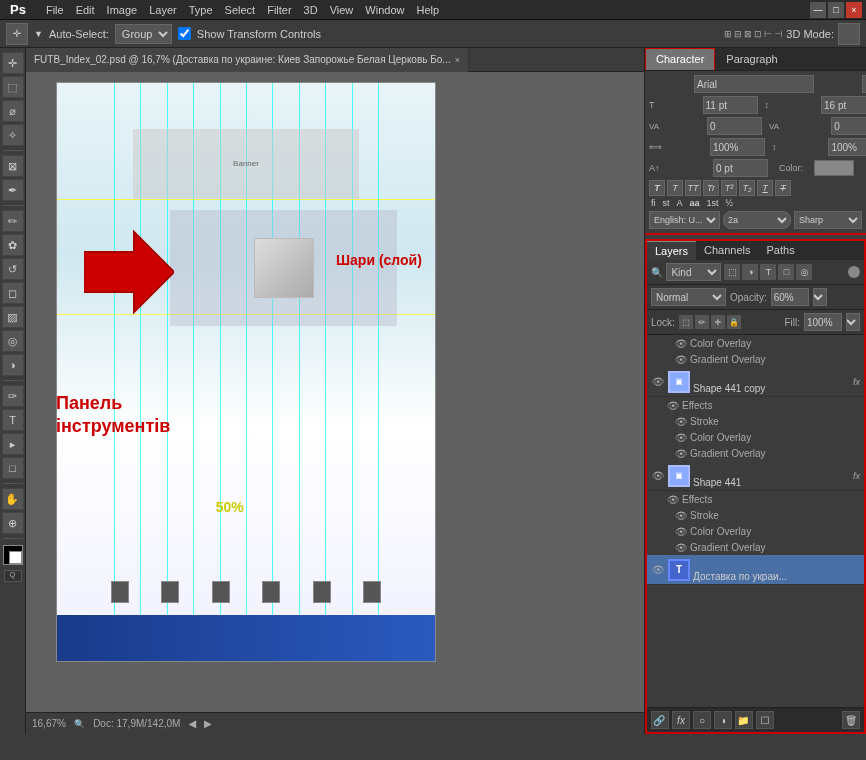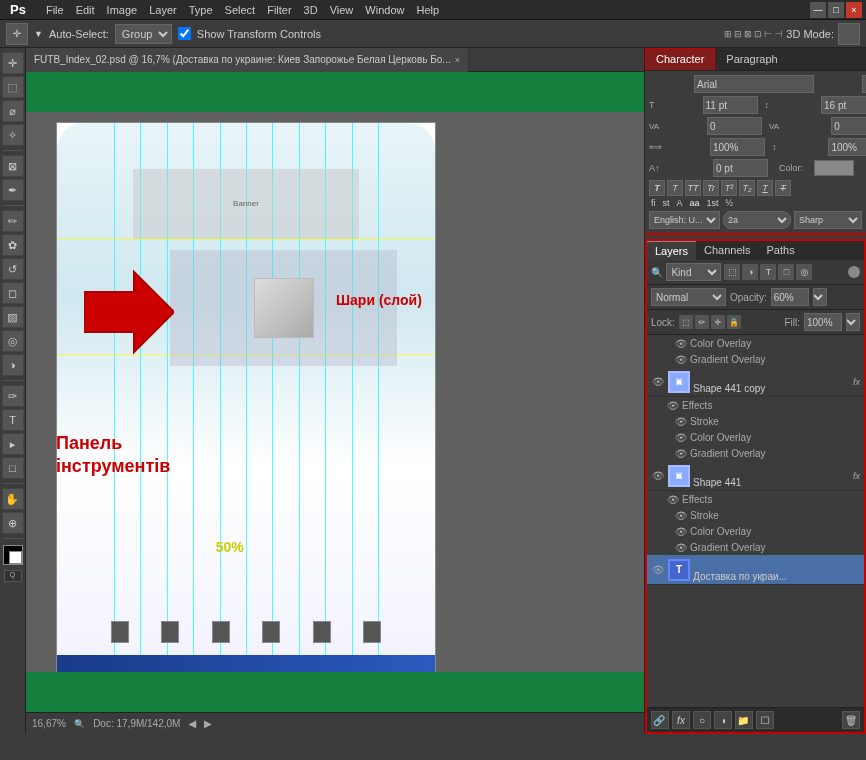--- a/index.html
+++ b/index.html
@@ -24,41 +24,41 @@
 
     
     .main-layout { display: flex; height: calc(760px - 20px - 28px - 26px); }
 
     
     .left-toolbar { width: 26px; background: #3c3c3c; border-right: 1px solid #222; display: flex; flex-direction: column; align-items: center; padding: 4px 0; gap: 2px; }
     .tool-btn { width: 22px; height: 22px; background: #555; border: 1px solid #444; display: flex; align-items: center; justify-content: center; font-size: 11px; color: #ccc; cursor: pointer; }
     .tool-separator { width: 20px; height: 1px; background: #555; margin: 2px 0; }
 
     
-    .canvas-area { flex: 1; background: #15803d; display: flex; flex-direction: column; overflow: hidden; gap: 40px; }
+    .canvas-area { flex: 1; background: #3b82f6; display: flex; flex-direction: column; overflow: hidden; }
     .tab-bar { display: flex; align-items: center; background: #3c3c3c; height: 24px; border-bottom: 1px solid #222; }
     .tab { display: flex; align-items: center; background: #525252; padding: 0 8px; height: 24px; font-size: 10px; color: #ccc; border-right: 1px solid #333; gap: 4px; cursor: pointer; }
     .tab.active { background: #444; }
     .tab-close { font-size: 9px; color: #aaa; cursor: pointer; }
     .canvas-container { flex: 1; background: #606060; overflow: hidden; position: relative; }
     .canvas-inner { position: absolute; top: 10px; left: 30px; width: 380px; height: 580px; background: #fff; border: 1px solid #888; overflow: hidden; }
 
     
-    .canvas-content { width: 100%; height: 100%; position: relative; background: linear-gradient(to bottom, #e8f4f8 0%, #d0e8f0 30%, #ffffff 60%, #f0f0ff 100%); border-radius: 27px; }
+    .canvas-content { width: 100%; height: 100%; position: relative; background: linear-gradient(to bottom, #e8f4f8 0%, #d0e8f0 30%, #ffffff 60%, #f0f0ff 100%); }
     .guide-line { position: absolute; top: 0; bottom: 0; width: 1px; background: rgba(0,255,255,0.7); }
     .status-bar { height: 22px; background: #3c3c3c; border-top: 1px solid #222; display: flex; align-items: center; padding: 0 6px; font-size: 10px; color: #aaa; gap: 8px; }
 
     
     .right-panels { width: 222px; background: #3c3c3c; border-left: 1px solid #222; display: flex; flex-direction: column; }
 
     
     .char-panel { background: #3c3c3c; border-bottom: 2px solid #cc0000; }
     .panel-tabs { display: flex; background: #2b2b2b; border-bottom: 1px solid #222; }
     .panel-tab { padding: 4px 10px; font-size: 11px; color: #ccc; cursor: pointer; border: 1px solid transparent; }
-    .panel-tab.active { background: #7f1d1d; border-color: #cc0000; border-bottom: none; color: #fff; }
+    .panel-tab.active { background: #737373; border-color: #cc0000; border-bottom: none; color: #fff; }
     .char-panel-body { padding: 4px; }
     .char-row { display: flex; align-items: center; gap: 3px; margin-bottom: 3px; }
     .char-input { background: #555; border: 1px solid #666; color: #ccc; font-size: 10px; width: 55px; height: 18px; padding: 0 2px; margin-left: 45px; }
     .char-label { font-size: 9px; color: #aaa; width: 16px; text-align: center; }
     .color-swatch { width: 40px; height: 16px; background: #888; border: 1px solid #666; }
     .type-btns { display: flex; gap: 2px; margin: 2px 0; }
     .type-btn { width: 16px; height: 16px; background: #555; border: 1px solid #666; color: #ccc; font-size: 9px; display: flex; align-items: center; justify-content: center; cursor: pointer; font-style: italic; }
     .lang-row { display: flex; gap: 3px; align-items: center; }
     .lang-select { background: #555; border: 1px solid #666; color: #ccc; font-size: 9px; height: 18px; flex: 1; }
 

